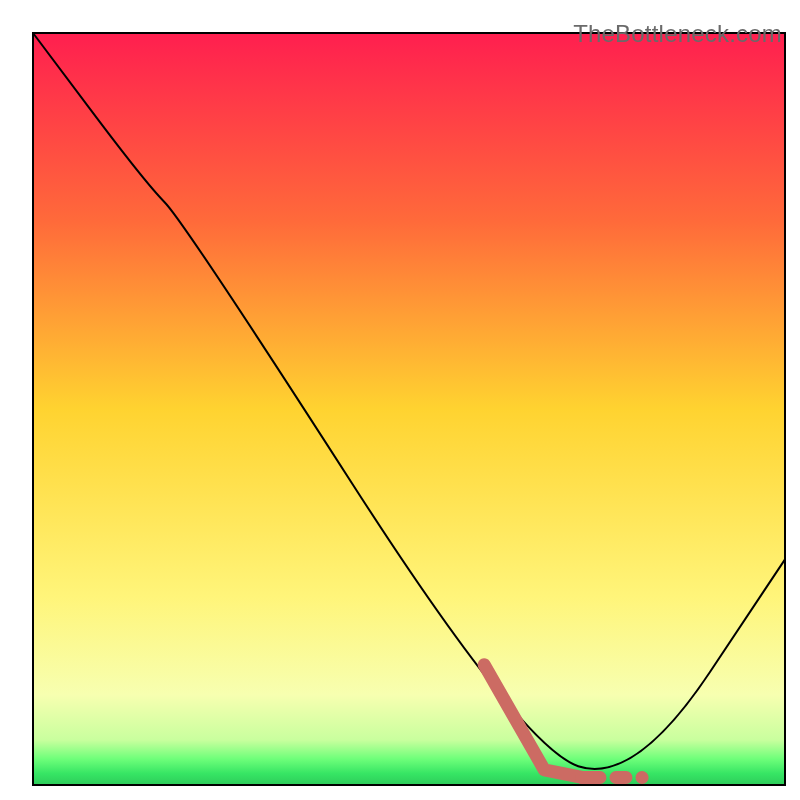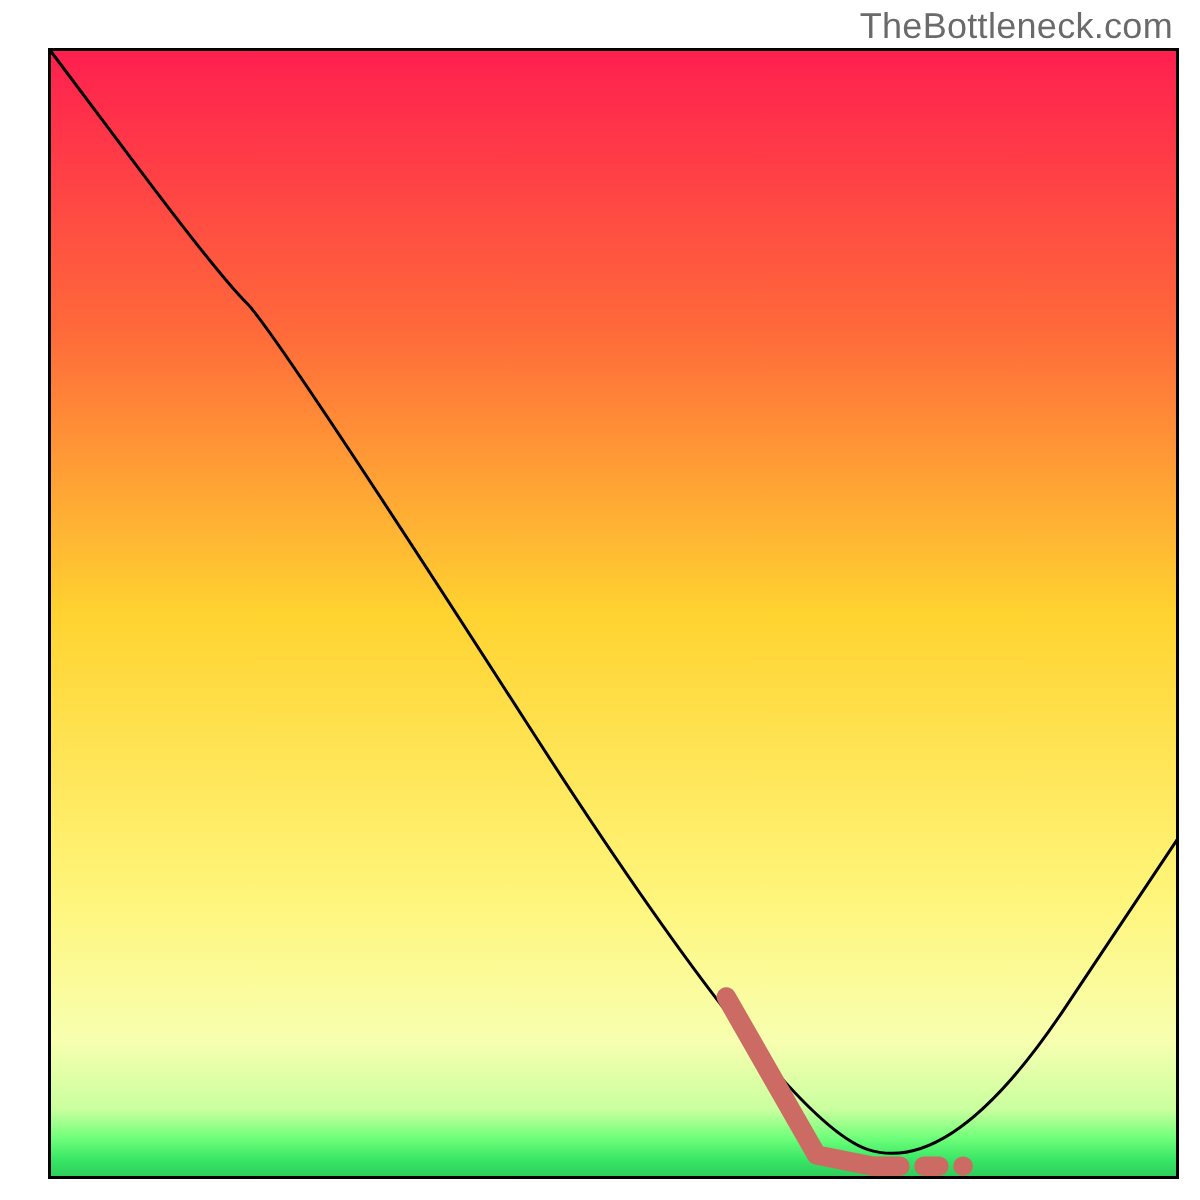--- a/index.html
+++ b/index.html
@@ -10,21 +10,21 @@
     background: #ffffff;
     font-family: Arial, Helvetica, sans-serif;
   }
   .container {
     position: relative;
     width: 800px;
     height: 800px;
   }
   .watermark {
     position: absolute;
-    top: 4px;
+    top: 20px;
     right: 18px;
     font-size: 24px;
     color: #6a6a6a;
     letter-spacing: 0.2px;
     z-index: 10;
   }
   svg {
     display: block;
     position: absolute;
     top: 0;

